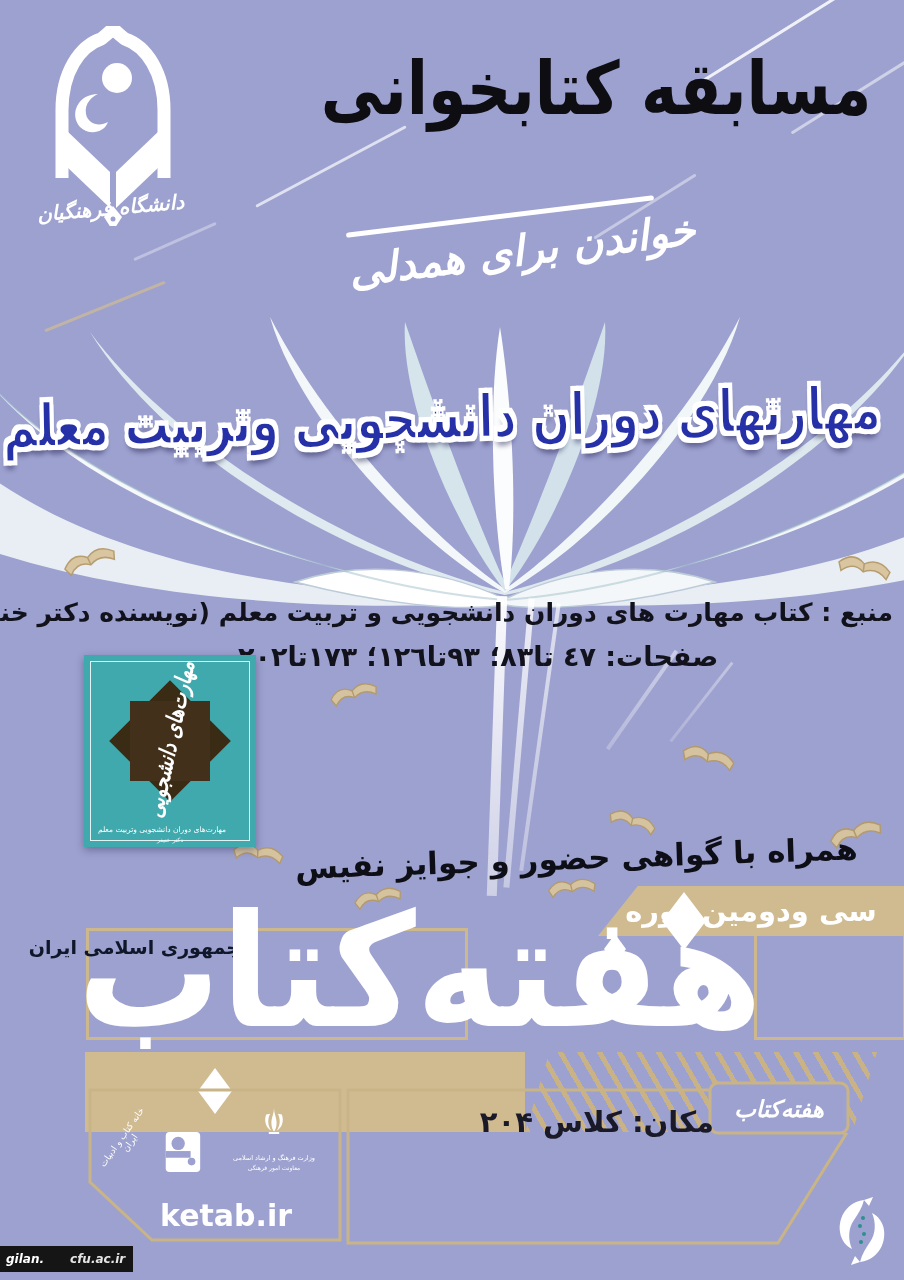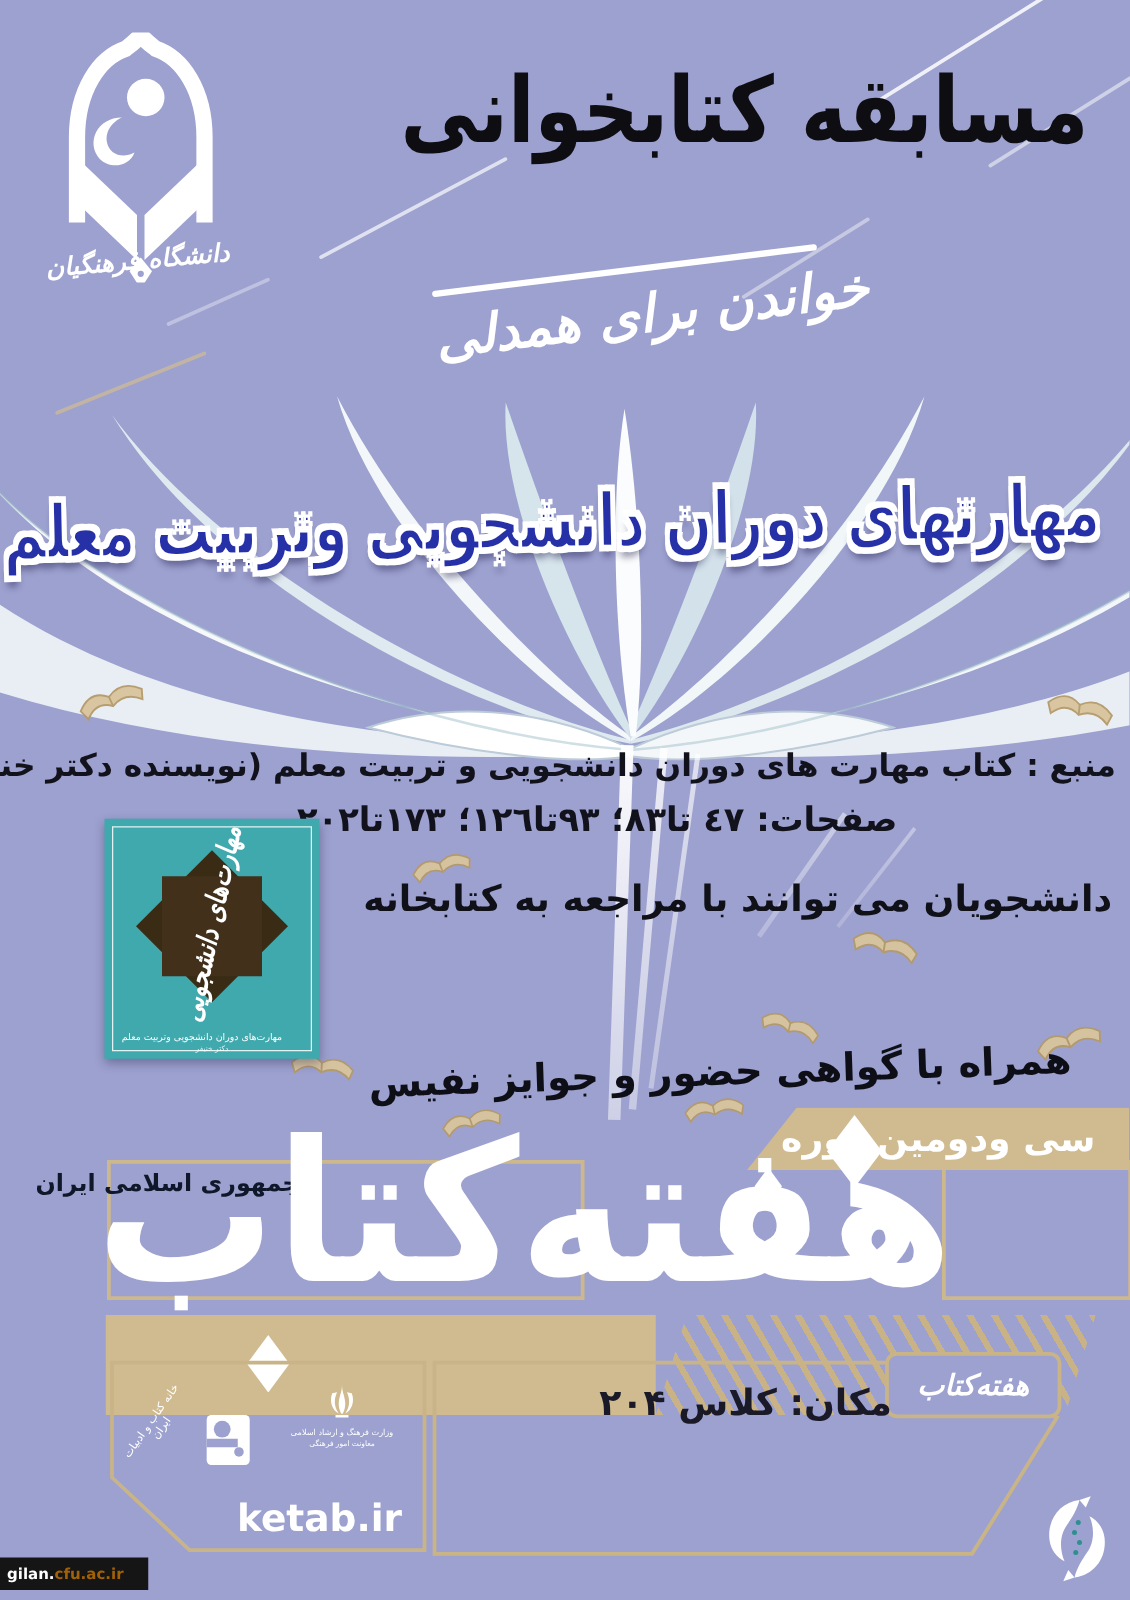--- a/index.html
+++ b/index.html
@@ -61,30 +61,30 @@
     clip-path:polygon(7% 0,100% 0,93% 100%,0 100%);}
   
   .footer-svg{position:absolute;left:0;top:1040px;width:904px;height:240px;}
   .weeklogo-mark{position:absolute;left:712px;top:1086px;width:134px;height:46px;color:#fff;
     font-size:23px;font-weight:900;font-style:italic;text-align:center;line-height:46px;white-space:nowrap;}
   .bh-label{position:absolute;left:88px;top:1130px;width:76px;color:#fff;font-size:9px;
     text-align:center;transform:rotate(-55deg);}
   .bh-glyph{position:absolute;left:160px;top:1130px;width:44px;height:44px;}
   .ministry{position:absolute;left:228px;top:1106px;width:92px;text-align:center;color:#fff;}
   .ministry .emblem{width:26px;height:30px;}
-  .min1{font-size:6.5px;margin-top:2px;white-space:nowrap;}
+  .min1{font-size:6.5px;margin-top:14px;white-space:nowrap;}
   .min2{font-size:6px;margin-top:2px;}
-  .website{position:absolute;left:166px;top:1198px;width:180px;text-align:center;color:#fff;
+  .website{position:absolute;left:136px;top:1198px;width:180px;text-align:center;color:#fff;
     font-size:30px;font-weight:800;direction:ltr;}
   .event{position:absolute;left:366px;top:1098px;width:348px;text-align:right;color:#191928;
     font-weight:700;font-size:29px;line-height:1.72;}
   .dolphins{position:absolute;left:830px;top:1196px;width:64px;height:70px;}
   .corner{position:absolute;left:0;top:1246px;height:26px;background:#151515;display:flex;
-    align-items:center;padding:0 20px 0 6px;direction:ltr;font-weight:800;font-size:12px;}
-  .corner .w{color:#fff;} .corner .o{color:#a16207;}
+    align-items:center;padding:0 8px 0 6px;direction:ltr;font-style:italic;font-weight:800;font-size:12px;gap:26px;}
+  .corner .w{color:#fff;} .corner .o{color:#e5e5e5;}
   .fbook{position:absolute;width:56px;height:34px;opacity:.95;}
 </style>
 </head>
 <body>
 
 <div class="poster">
 
   <div class="streak" style="left:690px;top:28px;width:190px;transform:rotate(-32deg);"></div>
   <div class="streak" style="left:780px;top:92px;width:150px;opacity:.6;transform:rotate(-32deg);"></div>
   <div class="streak" style="left:246px;top:165px;width:170px;opacity:.8;transform:rotate(-28deg);"></div>
@@ -183,21 +183,20 @@
 
   <div class="cover">
     <div class="cover-border"></div>
     <div class="sq"></div>
     <div class="sq sq2"></div>
     <div class="cover-callig">مهارت‌های دانشجویی</div>
     <div class="cover-cap">مهارت‌های دوران دانشجویی وتربیت معلم</div>
     <div class="cover-auth">دکتر خنیفر</div>
   </div>
 
-  <div class="note1">دانشجویان می توانند با مراجعه به کتابخانه</div>
   <div class="prize">همراه با گواهی حضور و جوایز نفیس</div>
 
   <div class="frame-left"></div>
   <div class="frame-right"></div>
   <div class="edition">سی ودومین دوره</div>
   <div class="diamond" style="left:662px;top:892px;width:44px;height:58px;"></div>
   <div class="diamond" style="left:604px;top:934px;width:22px;height:30px;"></div>
   <div class="country">جمهوری اسلامی ایران</div>
   <div class="week-title">هفته‌کتاب</div>
 

